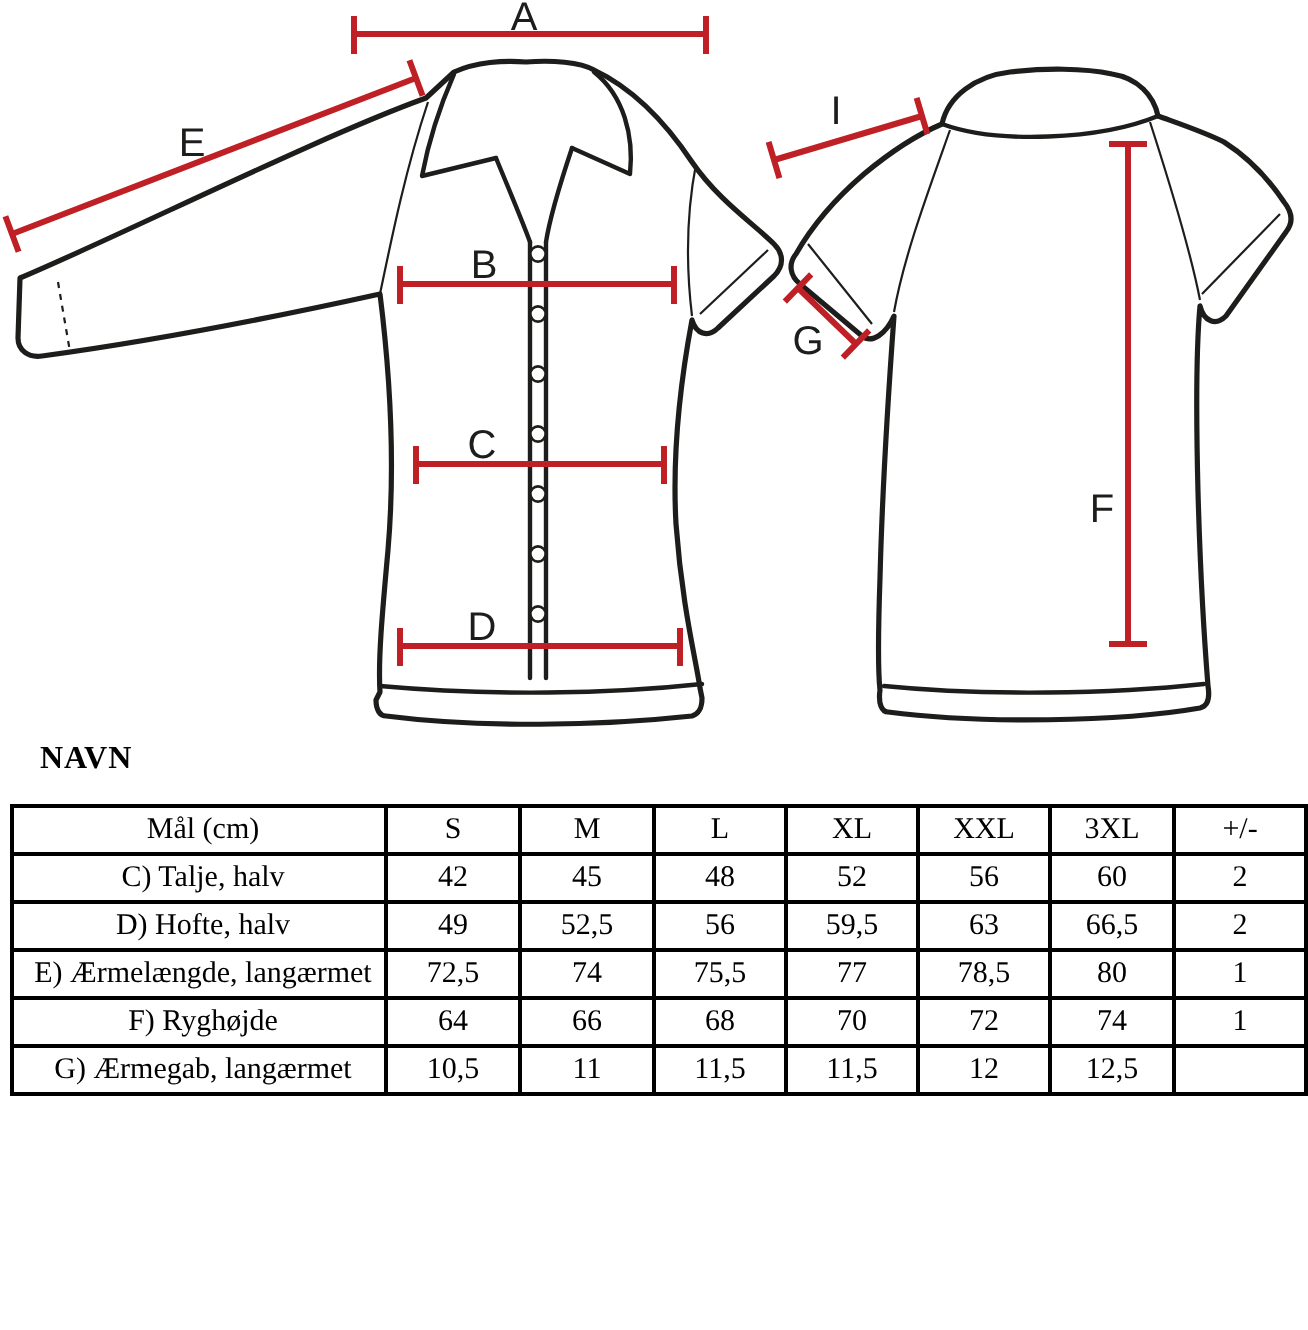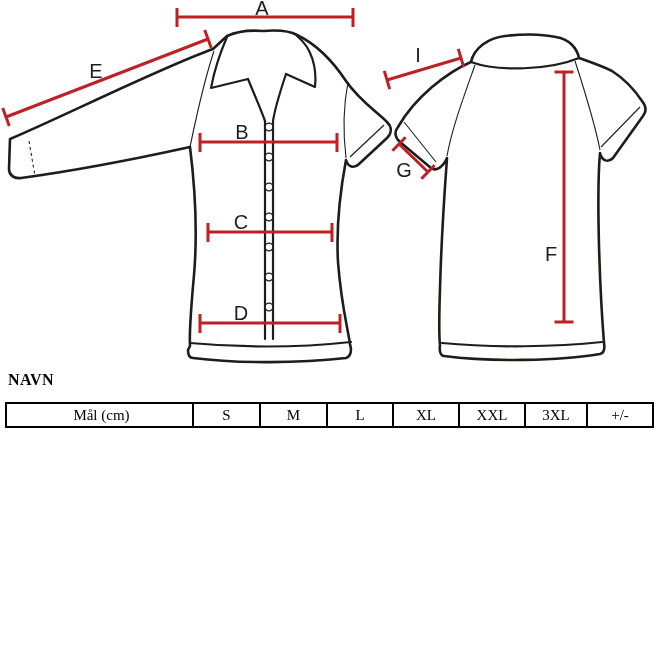--- a/index.html
+++ b/index.html
@@ -7,21 +7,21 @@
   .page{position:relative;width:654px;height:665px;background:#fff;color:#000;
         font-family:"Liberation Serif",serif;overflow:hidden;}
   .diagram{position:absolute;left:0;top:0;}
   .outline{fill:#fff;stroke:var(--ink);stroke-width:2.6;stroke-linejoin:round;stroke-linecap:round;}
   .detail{fill:none;stroke:var(--ink);stroke-width:2.2;stroke-linejoin:round;stroke-linecap:round;}
   .thin{fill:none;stroke:var(--ink);stroke-width:1.1;}
   .dashed{stroke-dasharray:3 3;}
   .btn{fill:#fff;stroke:var(--ink);stroke-width:1.3;}
   .mline{fill:none;stroke:var(--accent);stroke-width:3;}
   .m-label{font-family:"Liberation Sans",sans-serif;font-size:20px;fill:var(--ink);text-anchor:middle;}
-  .navn{position:absolute;left:8px;top:371px;font-size:16px;font-weight:bold;letter-spacing:.5px;}
+  .navn{position:absolute;left:20px;top:371px;font-size:16px;font-weight:bold;letter-spacing:.5px;}
   table.sizes{position:absolute;left:5px;top:402px;width:647px;border-collapse:collapse;table-layout:fixed;}
   table.sizes td,table.sizes th{border:2px solid #000;height:22px;font-size:15px;font-weight:normal;
         text-align:center;padding:0 1px;overflow:hidden;white-space:nowrap;}
   .label-col{text-align:right;padding-left:5px !important;border-radius:10px;}
 </style>
 </head>
 <body>
 
 <div class="page">
 
@@ -168,16 +168,66 @@
         <th>S</th>
         <th>M</th>
         <th>L</th>
         <th>XL</th>
         <th>XXL</th>
         <th>3XL</th>
         <th>+/-</th>
       </tr>
     </thead>
     <tbody>
+        <tr>
+          <td class="label-col">C) Talje, halv</td>
+          <td>42</td>
+          <td>45</td>
+          <td>48</td>
+          <td>52</td>
+          <td>56</td>
+          <td>60</td>
+          <td>2</td>
+        </tr>
+        <tr>
+          <td class="label-col">D) Hofte, halv</td>
+          <td>49</td>
+          <td>52,5</td>
+          <td>56</td>
+          <td>59,5</td>
+          <td>63</td>
+          <td>66,5</td>
+          <td>2</td>
+        </tr>
+        <tr>
+          <td class="label-col">E) Ærmelængde, langærmet</td>
+          <td>72,5</td>
+          <td>74</td>
+          <td>75,5</td>
+          <td>77</td>
+          <td>78,5</td>
+          <td>80</td>
+          <td>1</td>
+        </tr>
+        <tr>
+          <td class="label-col">F) Ryghøjde</td>
+          <td>64</td>
+          <td>66</td>
+          <td>68</td>
+          <td>70</td>
+          <td>72</td>
+          <td>74</td>
+          <td>1</td>
+        </tr>
+        <tr>
+          <td class="label-col">G) Ærmegab, langærmet</td>
+          <td>10,5</td>
+          <td>11</td>
+          <td>11,5</td>
+          <td>11,5</td>
+          <td>12</td>
+          <td>12,5</td>
+          <td></td>
+        </tr>
       </tbody>
   </table>
 
 </div>
 
 </body></html>

